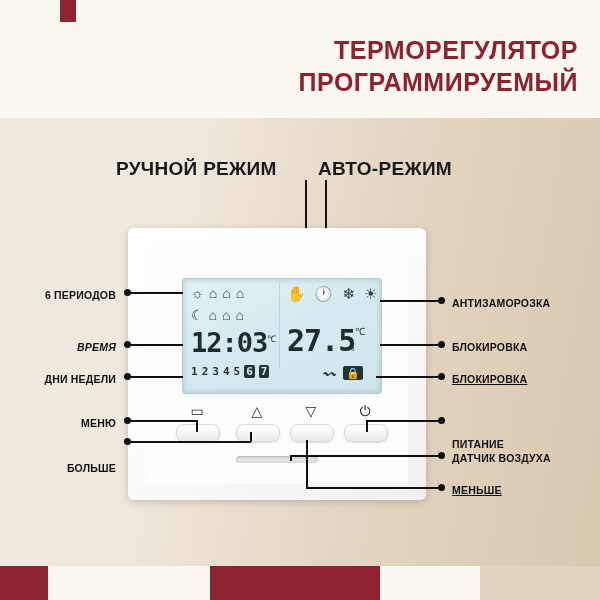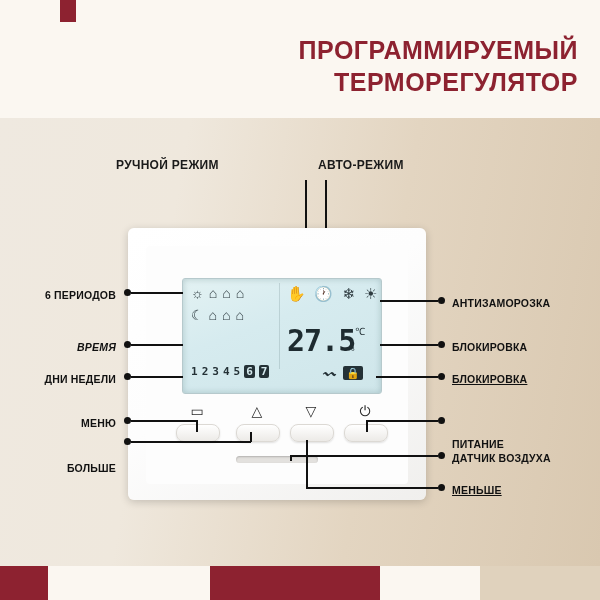--- a/index.html
+++ b/index.html
@@ -18,21 +18,21 @@
   .bar-red-bl{position:absolute;left:0;top:566px;width:48px;height:34px;background:#8d2230;}
   .bar-red-b2{position:absolute;left:210px;top:566px;width:170px;height:34px;background:#8d2230;}
   .bar-beige-b{position:absolute;left:480px;top:566px;width:120px;height:34px;background:#e0d2bd;}
 
   
   .title{position:absolute;right:22px;top:34px;text-align:right;
          color:#8d2230;font-weight:bold;font-size:25px;line-height:1.28;
          letter-spacing:.5px;}
 
   
-  .toplabel{position:absolute;font-weight:bold;font-size:12px;color:#1a1a1a;letter-spacing:.3px;}
+  .toplabel{position:absolute;font-weight:bold;font-size:19px;color:#1a1a1a;letter-spacing:.3px;}
   #lbl-manual{left:116px;top:158px;}
   #lbl-auto{left:318px;top:158px;}
 
   
   .device{position:absolute;left:128px;top:228px;width:298px;height:272px;
           background:linear-gradient(145deg,#ffffff 0%,#fdfdfd 45%,#f0efed 100%);
           border-radius:6px;box-shadow:0 2px 8px rgba(0,0,0,.18);}
   .device-inner{position:absolute;left:146px;top:246px;width:262px;height:238px;
           background:#fdfdfd;border-radius:4px;}
   
@@ -90,22 +90,22 @@
 
 <div class="bg-top"></div>
 <div class="bg-mid"></div>
 <div class="bg-bottom"></div>
 <div class="bar-red-tl"></div>
 <div class="bar-red-bl"></div>
 <div class="bar-red-b2"></div>
 <div class="bar-beige-b"></div>
 
 <div class="title">
+  <div>ТЕРМОРЕГУЛЯТОР</div>
   <div>ПРОГРАММИРУЕМЫЙ</div>
-  <div>ТЕРМОРЕГУЛЯТОР</div>
 </div>
 
 <div class="toplabel" id="lbl-manual">РУЧНОЙ РЕЖИМ</div>
 <div class="toplabel" id="lbl-auto">АВТО-РЕЖИМ</div>
 
 <div class="ln v" style="left:305px;top:180px;height:98px;"></div>
 <div class="ln v" style="left:325px;top:180px;height:98px;"></div>
 
 <div class="device"></div>
 <div class="device-inner"></div>
@@ -128,20 +128,23 @@
     <span>⌂</span>
   </div>
 
   <div class="icorow" id="rowR">
     <span>✋</span>
     <span>🕐</span>
     <span>❄</span>
     <span>☀</span>
   </div>
 
+  <div class="lcd-time">
+    <span>12:03</span><span class="unit">℃</span>
+  </div>
 
   <div class="lcd-temp">
     <span>27.5</span><span class="deg">℃</span>
     <span class="pct">%</span>
   </div>
 
   <div class="days">
     <span>1</span>
     <span>2</span>
     <span>3</span>

